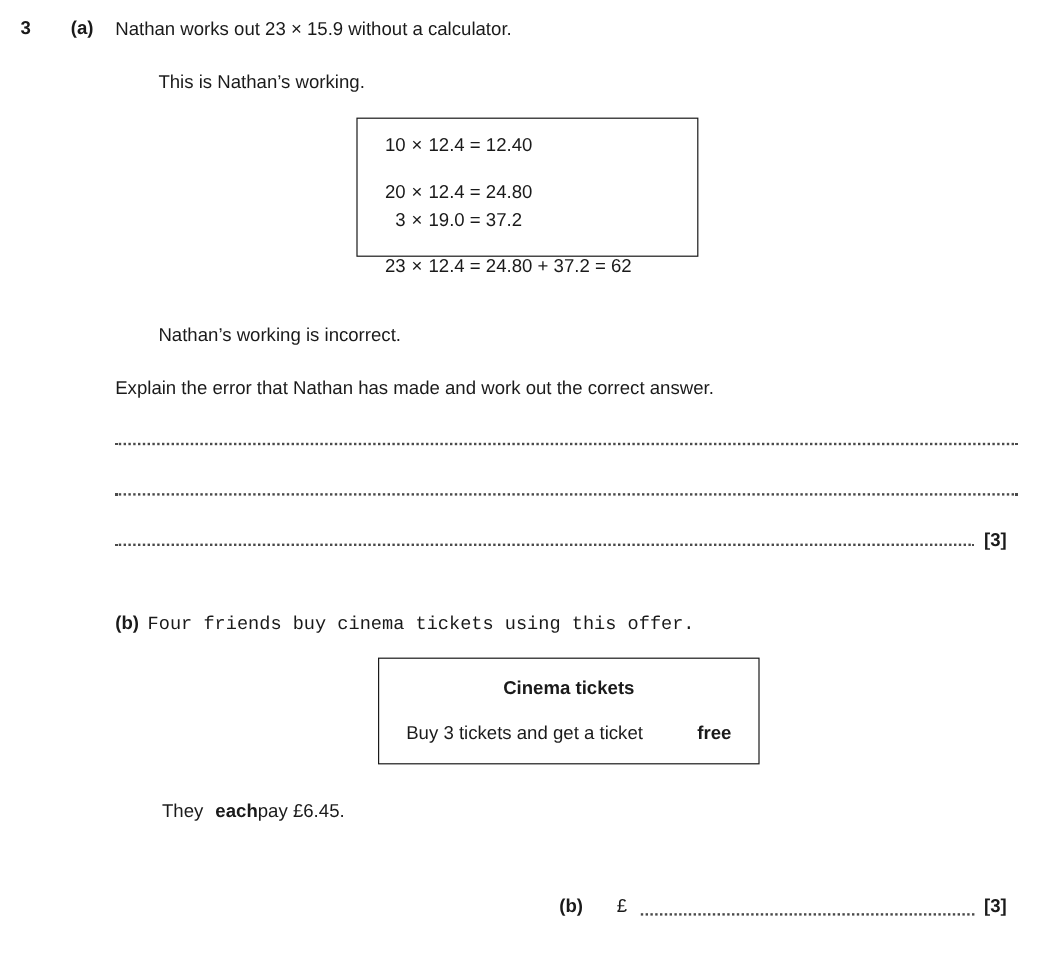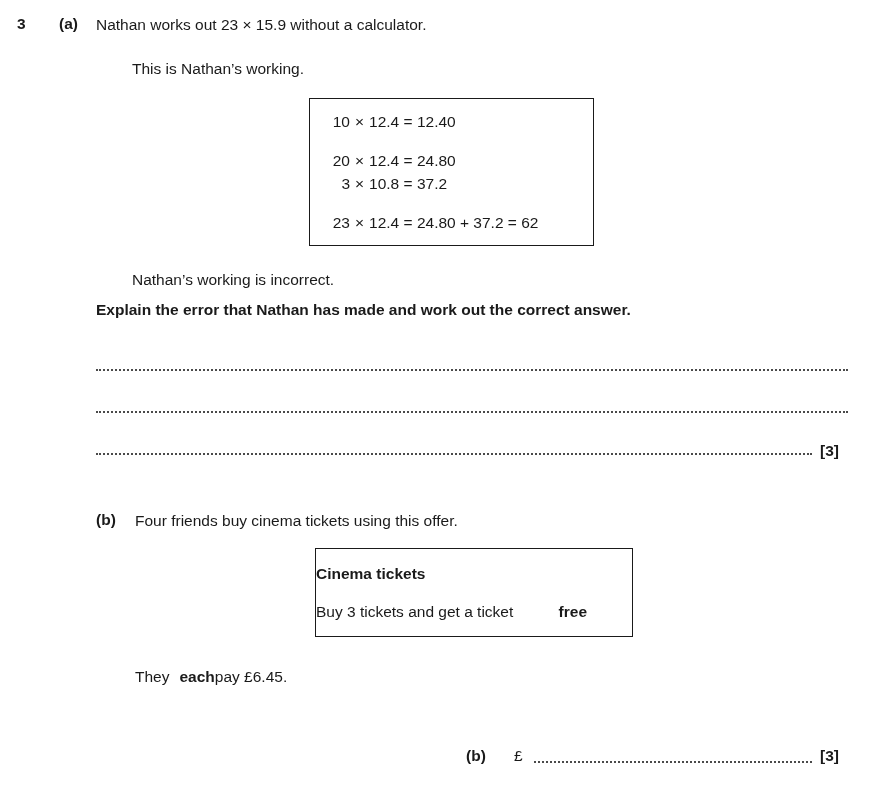--- a/index.html
+++ b/index.html
@@ -73,20 +73,21 @@
   .times { padding: 0 5px; }
 
   
   .offer-box {
     position: absolute;
     border: 1.6px solid #1a1a1a;
     background: #fff;
     box-sizing: border-box;
     display: flex;
     flex-direction: column;
+    align-items: center;
     justify-content: center;
   }
   .offer-title {
     font-weight: bold;
     font-size: 15.5px;
     margin-bottom: 20px;
   }
   .offer-sub {
     font-size: 15.5px;
   }
@@ -116,69 +117,69 @@
   <div class="qnum" style="left:17px; top:15px;">3</div>
 
   <div class="row" style="left:59px; top:15px;">
     <span class="part">(a)</span>
   </div>
 
   <div class="row body-text" style="left:96px; top:15px;">Nathan works out 23 × 15.9 without a calculator.</div>
 
   <div class="row body-text" style="left:96px; top:59px;margin-left:36px;">This is Nathan’s working.</div>
 
-  <div class="work-box" style="left:309px; top:98px; width:285px; height:148px;">
+  <div class="work-box" style="left:297px; top:98px; width:285px; height:116px;">
     <div class="work-inner">
 
       <div class="work-group">
         <div class="work-line">
           <span class="work-lhs">10</span>
           <span class="times">×</span>
           <span class="work-rest">12.4 = 12.40</span>
         </div>
       </div>
 
       <div class="work-group">
         <div class="work-line">
           <span class="work-lhs">20</span>
           <span class="times">×</span>
           <span class="work-rest">12.4 = 24.80</span>
         </div>
         <div class="work-line">
           <span class="work-lhs">3</span>
           <span class="times">×</span>
-          <span class="work-rest">10.8 = 37.2</span>
+          <span class="work-rest">19.0 = 37.2</span>
         </div>
       </div>
 
       <div class="work-group">
         <div class="work-line">
           <span class="work-lhs">23</span>
           <span class="times">×</span>
           <span class="work-rest">12.4 = 24.80 + 37.2 = 62</span>
         </div>
       </div>
 
     </div>
   </div>
 
   <div class="row body-text" style="left:96px; top:270px;margin-left:36px;">Nathan’s working is incorrect.</div>
 
-  <div class="row body-text" style="left:96px; top:300px;font-weight:bold;">Explain the error that Nathan has made and work out the correct answer.</div>
+  <div class="row body-text" style="left:96px; top:314px;">Explain the error that Nathan has made and work out the correct answer.</div>
 
   <div class="dots" style="left:96px; top:369px; width:752px;"></div>
   <div class="dots" style="left:96px; top:411px; width:752px;"></div>
   <div class="dots" style="left:96px; top:453px; width:716px;"></div>
   <div class="marks" style="left:820px; top:442px;">[3]</div>
 
   <div class="row" style="left:96px; top:511px;">
     <span class="part">(b)</span>
   </div>
 
-  <div class="row body-text" style="left:135px; top:511px;">Four friends buy cinema tickets using this offer.</div>
+  <div class="row body-text" style="left:123px; top:511px;font-family:Liberation Mono, monospace;">Four friends buy cinema tickets using this offer.</div>
 
   <div class="offer-box" style="left:315px; top:548px; width:318px; height:89px;">
     <div class="offer-title">Cinema tickets</div>
     <div class="offer-sub">
       <span>Buy 3 tickets and get a ticket </span><b>free</b>
     </div>
   </div>
 
   <div class="row body-text" style="left:135px; top:667px;">
     <span>They </span>

